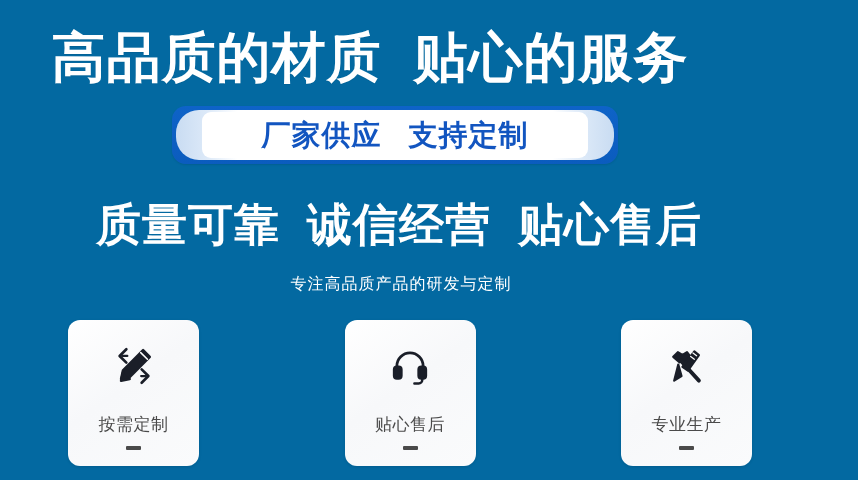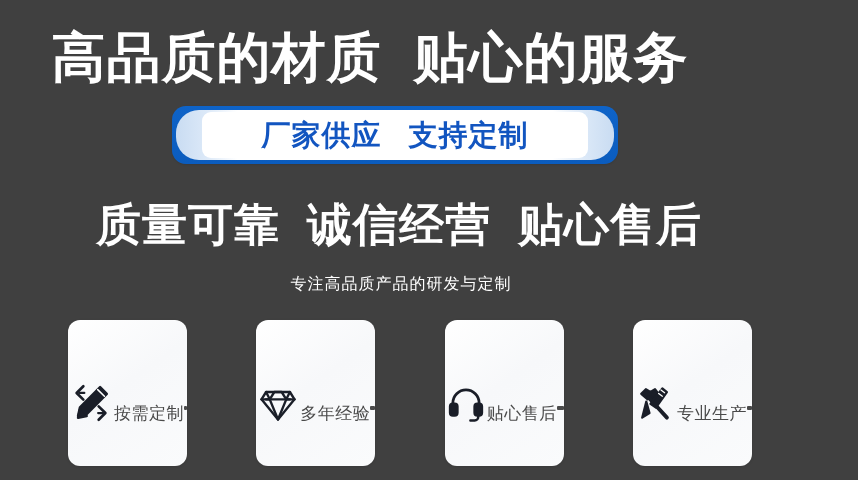--- a/index.html
+++ b/index.html
@@ -10,21 +10,21 @@
     width: 858px;
     height: 480px;
     overflow: hidden;
     font-family: "Liberation Sans", "DejaVu Sans", sans-serif;
   }
 
   #banner {
     position: relative;
     width: 858px;
     height: 480px;
-    background: #404040;
+    background: #0369a1;
     overflow: hidden;
   }
 
   
   #headline-main {
     position: absolute;
     left: 0;
     right: 0;
     top: 26px;
     text-align: center;
@@ -123,26 +123,27 @@
     position: absolute;
     left: 68px;
     top: 320px;
     width: 684px;
     height: 146px;
     display: flex;
     justify-content: space-between;
     align-items: flex-start;
   }
   .feature-card {
-    width: 119px;
+    width: 131px;
     height: 146px;
     background: linear-gradient(145deg, #FFFFFF 0%, #F7F8FA 45%, #FAFBFC 100%);
     border-radius: 12px;
     box-sizing: border-box;
     display: flex;
+    flex-direction: column;
     align-items: center;
     justify-content: flex-start;
     padding-top: 20px;
     box-shadow: 0 1px 3px rgba(0,0,0,0.12);
   }
   .feature-icon {
     width: 50px;
     height: 52px;
     display: flex;
     align-items: center;
@@ -197,34 +198,20 @@
           <path d="M16 6.5l-7 7 7 7" stroke="#1A1E28" stroke-width="2.8" fill="none"></path>
           <path d="M12 13.5h5" stroke="#1A1E28" stroke-width="2.4"></path>
           <path d="M32 27.5l7 7-7 7" stroke="#1A1E28" stroke-width="2.8" fill="none"></path>
           <path d="M31.5 34.5h5" stroke="#1A1E28" stroke-width="2.4"></path>
         </svg>
       </span>
       <span class="feature-label">按需定制</span>
       <span class="feature-dash"></span>
     </div>
 
-    <div class="feature-card">
-      <span class="feature-icon">
-        <svg viewBox="0 0 48 48" width="44" height="44" fill="none" stroke="#1A1E28" stroke-width="2.6" stroke-linecap="round" stroke-linejoin="round">
-          <path d="M11 12h26l5 8-18 22L6 20z"></path>
-          <path d="M6 20h36"></path>
-          <path d="M11 12l4 8-4 0"></path>
-          <path d="M37 12l-4 8 4 0"></path>
-          <path d="M15 20l9 22 9-22"></path>
-          <path d="M15 20l5-8h8l5 8"></path>
-        </svg>
-      </span>
-      <span class="feature-label">多年经验</span>
-      <span class="feature-dash"></span>
-    </div>
 
     <div class="feature-card">
       <span class="feature-icon">
         <svg viewBox="0 0 48 48" width="42" height="42" fill="none" stroke="#1A1E28" stroke-width="3.2" stroke-linecap="round" stroke-linejoin="round">
           <path d="M9 28v-4a15 15 0 0 1 30 0v4"></path>
           <rect x="6" y="25" width="8" height="13" rx="3" fill="#1A1E28" stroke="#1A1E28"></rect>
           <rect x="34" y="25" width="8" height="13" rx="3" fill="#1A1E28" stroke="#1A1E28"></rect>
           <path d="M38 38v2a4 4 0 0 1-4 4h-5" stroke-width="2.8"></path>
         </svg>
       </span>

